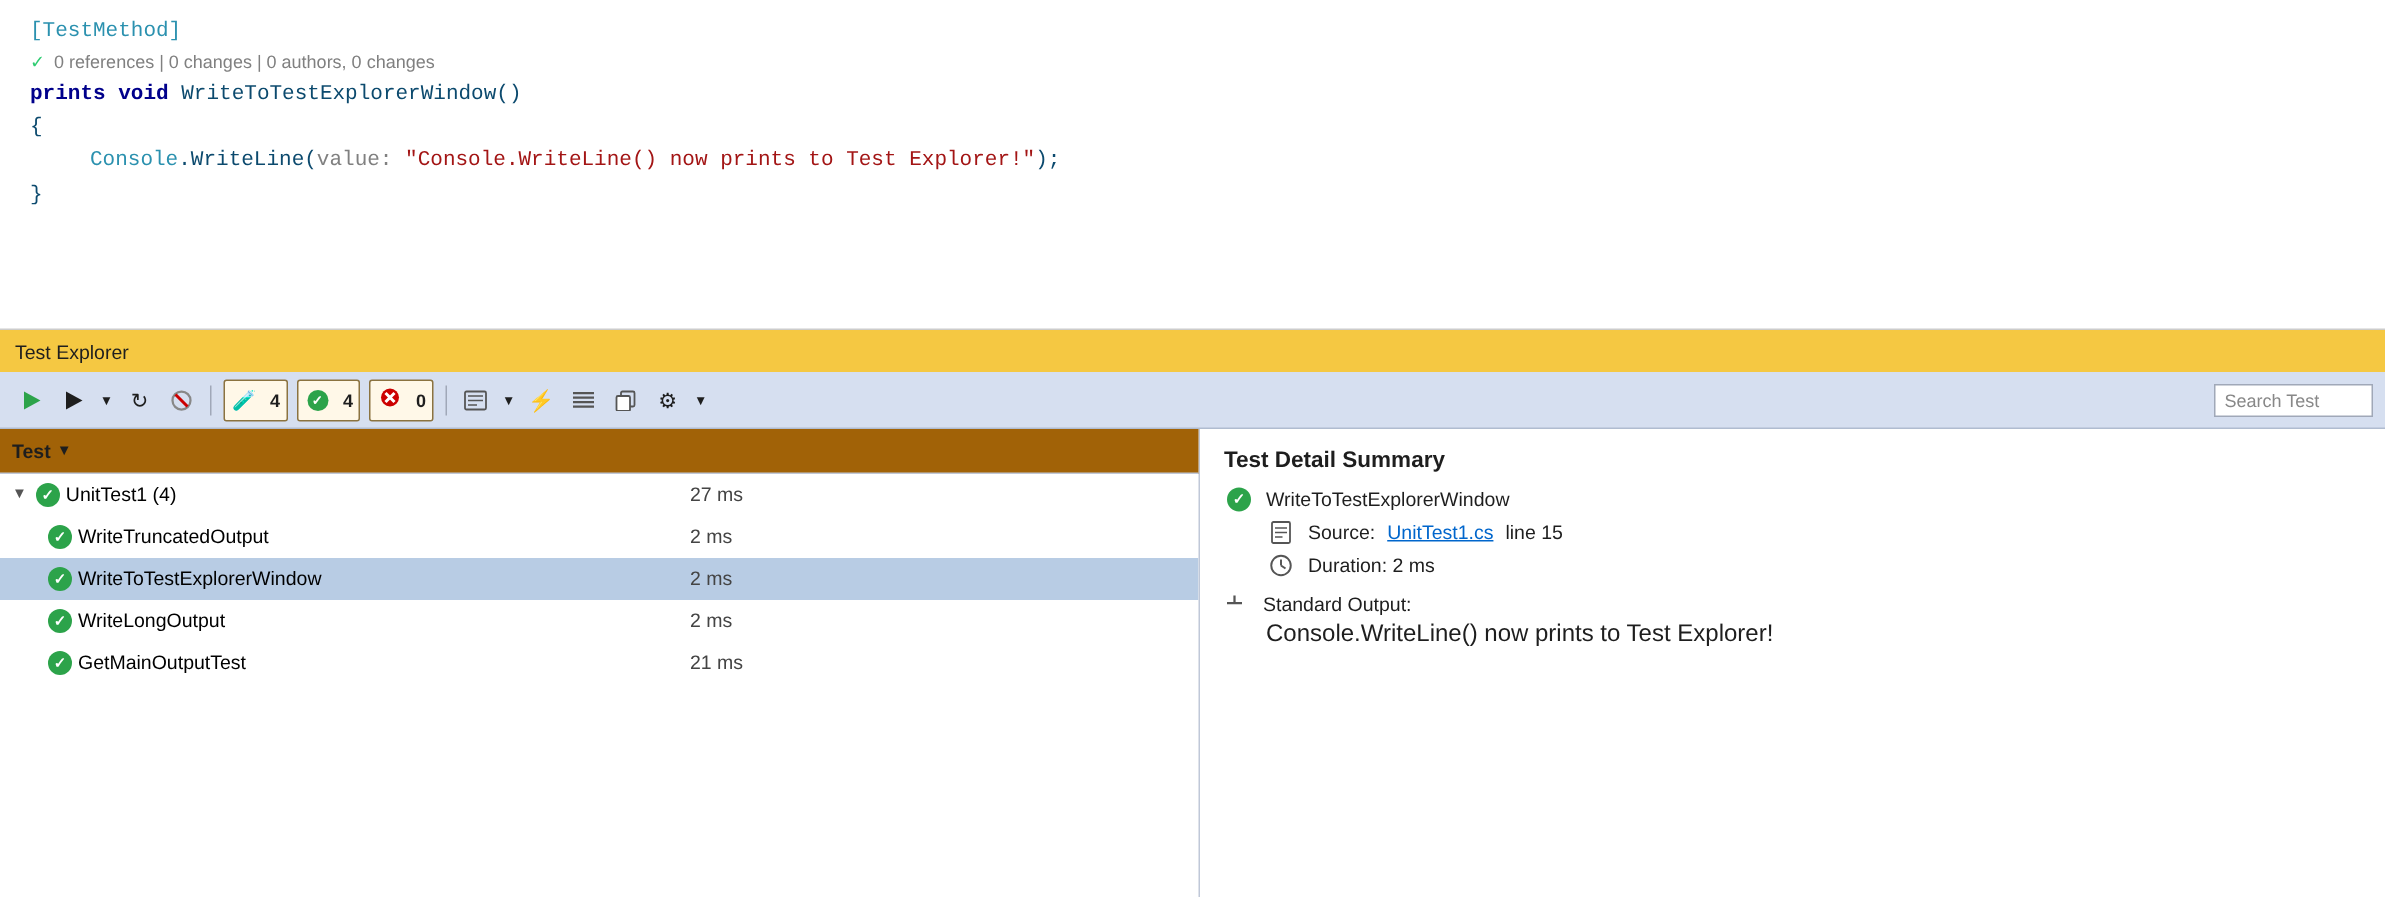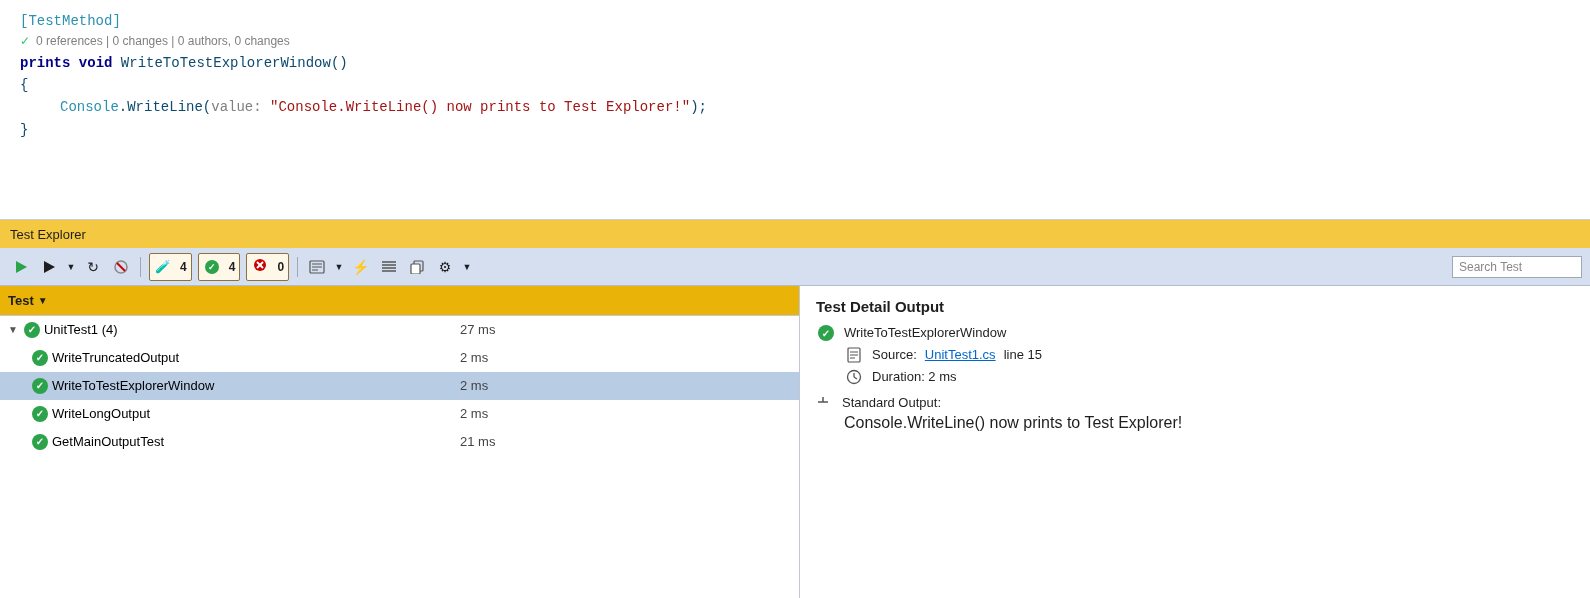--- a/index.html
+++ b/index.html
@@ -100,21 +100,21 @@
     }
     .search-box {
       margin-left: auto;
       border: 1px solid #a0a8b8;
       background: #fff;
       padding: 2px 6px;
       font-family: 'Segoe UI', sans-serif;
       font-size: 12px;
       color: #888;
       height: 22px;
-      width: 130px;
+      width: 106px;
       display: flex;
       align-items: center;
     }
 
     
     .te-content {
       display: flex;
       flex: 1;
       overflow: hidden;
     }
@@ -124,21 +124,21 @@
       width: 800px;
       border-right: 1px solid #c0c8d8;
       display: flex;
       flex-direction: column;
       font-family: 'Segoe UI', sans-serif;
       font-size: 13px;
     }
     .te-list-header {
       display: flex;
       border-bottom: 1px solid #c0c8d8;
-      background: #eab308;
+      background: #a16207;
       padding: 4px 0;
       height: 30px;
       align-items: center;
     }
     .th-test {
       padding: 0 8px;
       width: 460px;
       display: flex;
       align-items: center;
       gap: 4px;
@@ -421,21 +421,21 @@
           <div class="te-row-test indent">
             <span class="check-green">✓</span>
             <span>GetMainOutputTest</span>
           </div>
           <div class="te-row-duration">21 ms</div>
         </div>
       </div>
     </div>
 
     <div class="te-right">
-      <div class="detail-title">Test Detail Output</div>
+      <div class="detail-title">Test Detail Summary</div>
 
       <div class="detail-row">
         <div class="detail-icon">
           <span class="check-green">✓</span>
         </div>
         <span>WriteToTestExplorerWindow</span>
       </div>
 
       <div class="detail-row" style="margin-left:28px;">
         <div class="detail-icon">

